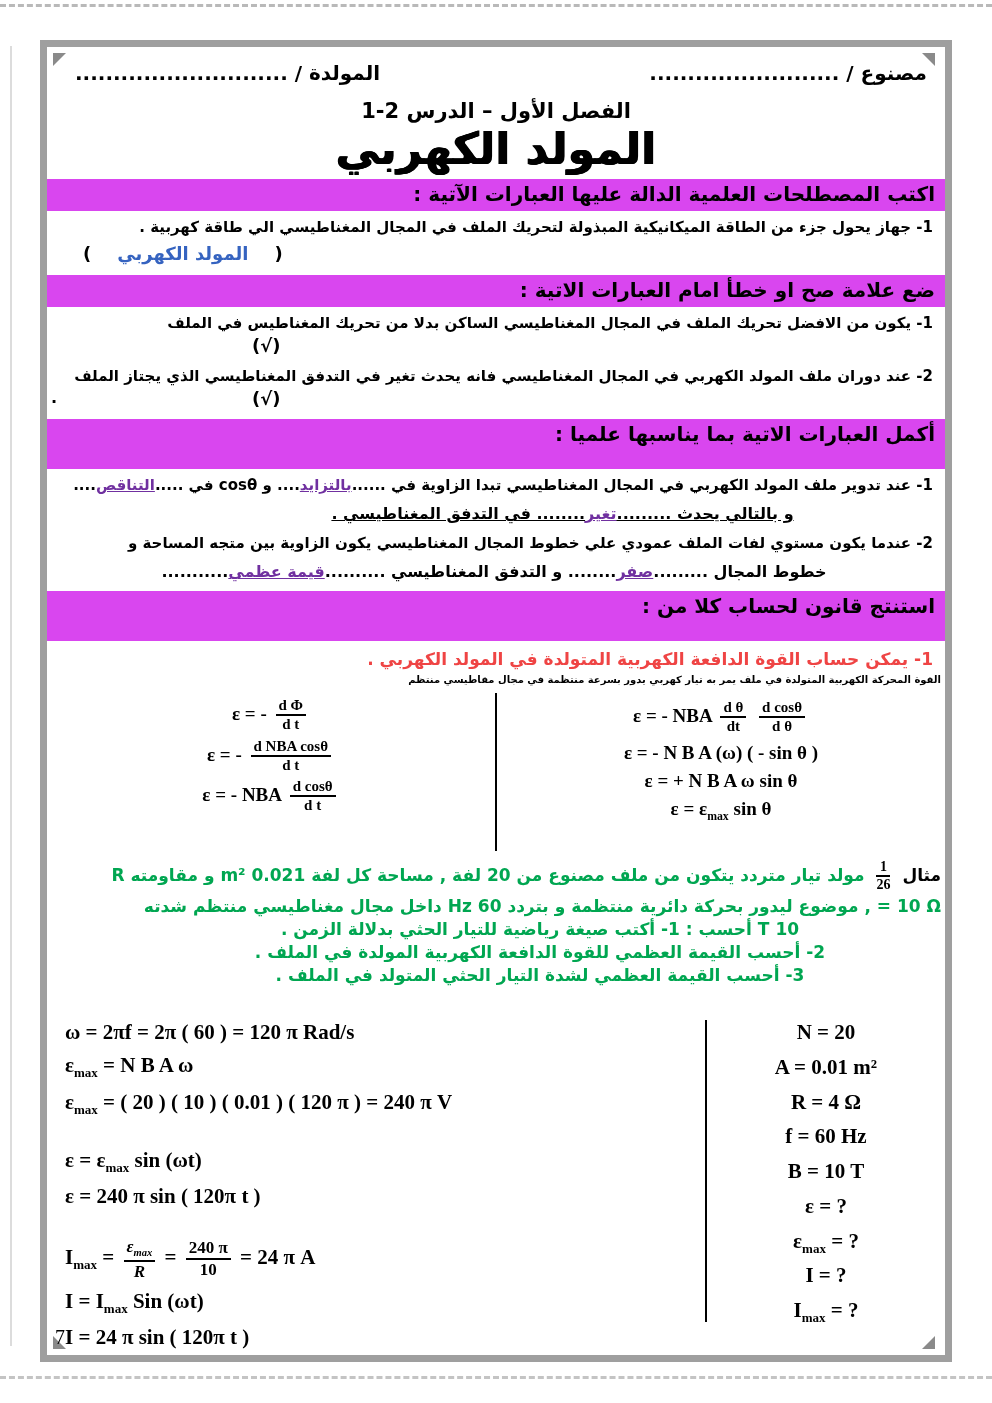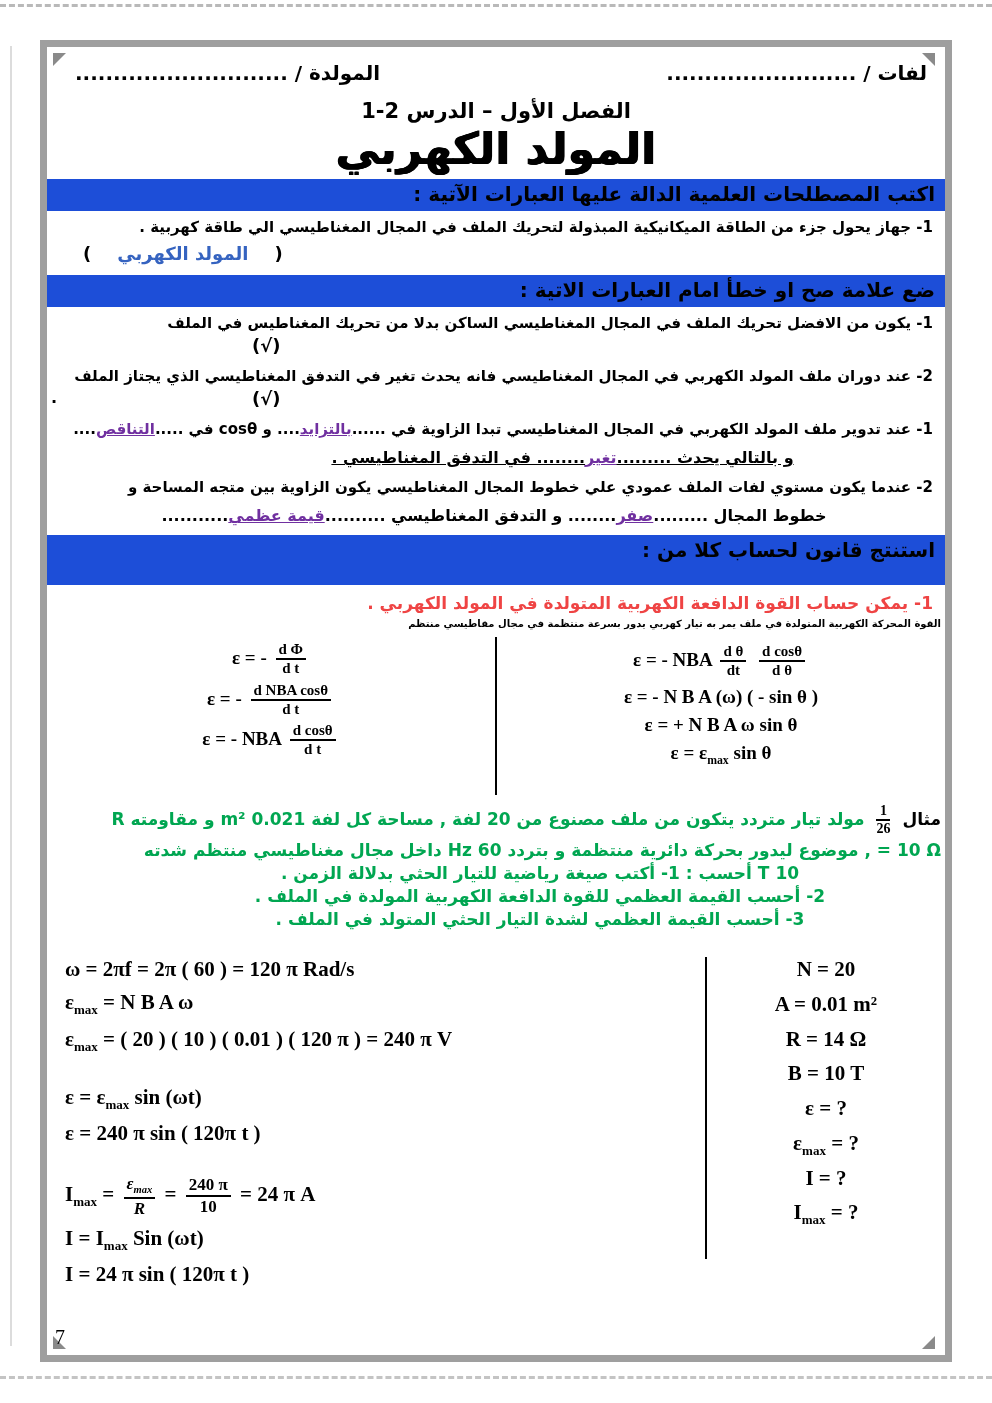--- a/index.html
+++ b/index.html
@@ -22,21 +22,21 @@
   .tri-bl { left:53px;  top:1336px; border-bottom:13px solid #8a8a8a; border-right:13px solid transparent; }
   .tri-br { left:922px; top:1336px; border-bottom:13px solid #8a8a8a; border-left:13px solid transparent; }
 
   .content { position:absolute; left:47px; top:47px; width:898px; direction:rtl; color:#000; }
 
   .hdr-row { display:flex; justify-content:space-between; padding:14px 18px 0 28px; font-size:20px; }
   .lesson-title { text-align:center; font-size:21px; margin-top:14px; }
   .main-title { text-align:center; font-size:44px; font-weight:900; letter-spacing:3px; margin-top:2px; line-height:1.1;
                 text-shadow:0.6px 0 #000, -0.6px 0 #000; }
 
-  .bar { background:#1d4ed8; font-size:20px; padding:2px 10px 4px; margin-top:6px; line-height:1.3; }
+  .bar { background:#d946ef; font-size:20px; padding:2px 10px 4px; margin-top:6px; line-height:1.3; }
   .bar.tall { padding-bottom:22px; }
 
   .line { font-size:16px; padding:5px 12px 0 8px; line-height:1.55; }
   .xl { font-size:15px; white-space:nowrap; }
 
   .answer-line { direction:ltr; text-align:left; padding:3px 0 5px 36px; font-size:18px; }
   .answer-line .terms-ans { color:#3563c0; margin:0 26px; }
 
   .markline { position:relative; height:25px; }
   .markline .check { position:absolute; left:205px; top:0; font-size:18px; direction:ltr; }
@@ -62,21 +62,21 @@
 
   .example { margin-top:8px; color:#00a651; }
   .ex-line { font-size:17px; white-space:nowrap; padding-right:4px; margin-top:3px; }
   .ex-label { color:#000; }
   .ex-frac { color:#000; font-family:"Liberation Serif", serif; font-size:14px; margin:0 6px; }
   .ex-frac .fnum { border-bottom:2px solid #000; }
   .ex-tasks { text-align:center; padding-left:92px; }
   .ex-tasks .ex-line { white-space:nowrap; }
   .ltr-chunk { direction:ltr; unicode-bidi:isolate; }
 
-  .solution { direction:ltr; display:flex; margin-top:28px; }
+  .solution { direction:ltr; display:flex; margin-top:35px; }
   .sol-left { flex:1; font-family:"Liberation Serif", serif; font-weight:bold; font-size:21px; padding-left:18px; }
   .sol-left .row { margin-bottom:8px; }
   .sol-left .gap1 { margin-bottom:30px; }
   .sol-left .gap2 { margin-bottom:28px; }
   .sol-div { width:2px; background:#000; height:302px; }
   .sol-right { width:238px; font-family:"Liberation Serif", serif; font-weight:bold; font-size:21px; text-align:center; }
   .sol-right .g-row { margin-bottom:6.5px; }
   .sfrac { font-size:17px; }
   .it { font-style:italic; }
   sub { font-size:0.62em; }
@@ -95,21 +95,21 @@
   <div class="f-left"></div>
   <div class="f-right"></div>
   <div class="tri tri-tl"></div>
   <div class="tri tri-tr"></div>
   <div class="tri tri-bl"></div>
   <div class="tri tri-br"></div>
 
   <div class="content">
 
     <div class="hdr-row">
-      <span>لفات / .........................</span>
+      <span>مصنوع / .........................</span>
       <span>المولدة / ............................</span>
     </div>
 
     <div class="lesson-title">الفصل الأول – الدرس 2-1</div>
     <div class="main-title">المولد الكهربي</div>
 
     <div class="bar">اكتب المصطلحات العلمية الدالة عليها العبارات الآتية :</div>
     <div class="line xl">1- جهاز يحول جزء من الطاقة الميكانيكية المبذولة لتحريك الملف في المجال المغناطيسي الي طاقة كهربية .</div>
     <div class="answer-line">
       <span>(</span><span class="terms-ans">المولد الكهربي</span><span>)</span>
@@ -119,20 +119,21 @@
     <div class="line xl">1- يكون من الافضل تحريك الملف في المجال المغناطيسي الساكن بدلا من تحريك المغناطيس في الملف</div>
     <div class="markline">
       <span class="check">(√)</span>
     </div>
     <div class="line xl">2- عند دوران ملف المولد الكهربي في المجال المغناطيسي فانه يحدث تغير في التدفق المغناطيسي الذي يجتاز الملف</div>
     <div class="markline">
       <span class="period">.</span>
       <span class="check">(√)</span>
     </div>
 
+    <div class="bar tall">أكمل العبارات الاتية بما يناسبها علميا :</div>
     <div class="line xl">
       <span>1- عند تدوير ملف المولد الكهربي في المجال المغناطيسي تبدا الزاوية في ......</span><span class="purple">بالتزايد</span><span>.... و cosθ في .....</span><span class="purple">التناقص</span><span>....</span>
     </div>
     <div class="line c-center shift-left">
       <span>و بالتالي يحدث .........</span><span class="purple">تغير</span><span>........ في التدفق المغناطيسي .</span>
     </div>
     <div class="line xl">2- عندما يكون مستوي لفات الملف عمودي علي خطوط المجال المغناطيسي يكون الزاوية بين متجه المساحة و</div>
     <div class="line c-center">
       <span>خطوط المجال .........</span><span class="purple">صفر</span><span>........ و التدفق المغناطيسي ..........</span><span class="purple">قيمة عظمي</span><span>...........</span>
     </div>
@@ -206,21 +207,22 @@
         </div>
         <div class="row">
           <span>I  = I</span><sub>max</sub><span> Sin (ωt)</span>
         </div>
         <div class="row">I = 24 π sin ( 120π t )</div>
       </div>
       <div class="sol-div"></div>
       <div class="sol-right">
         <div class="g-row"><span>N = 20</span><sub></sub><span></span></div>
         <div class="g-row"><span>A = 0.01 m²</span><sub></sub><span></span></div>
-        <div class="g-row"><span>R = 14 Ω</span><sub></sub><span></span></div>
+        <div class="g-row"><span>R = 4 Ω</span><sub></sub><span></span></div>
+        <div class="g-row"><span>f = 60 Hz</span><sub></sub><span></span></div>
         <div class="g-row"><span>B = 10 T</span><sub></sub><span></span></div>
         <div class="g-row"><span>ε = ?</span><sub></sub><span></span></div>
         <div class="g-row"><span>ε</span><sub>max</sub><span> = ?</span></div>
         <div class="g-row"><span>I = ?</span><sub></sub><span></span></div>
         <div class="g-row"><span>I</span><sub>max</sub><span> = ?</span></div>
       </div>
     </div>
 
   </div>
 

